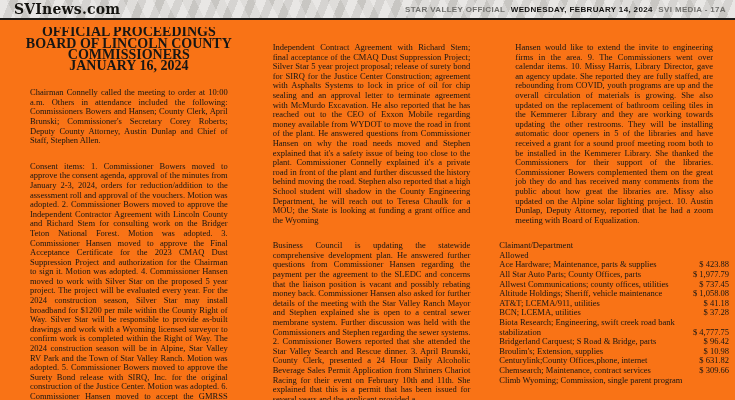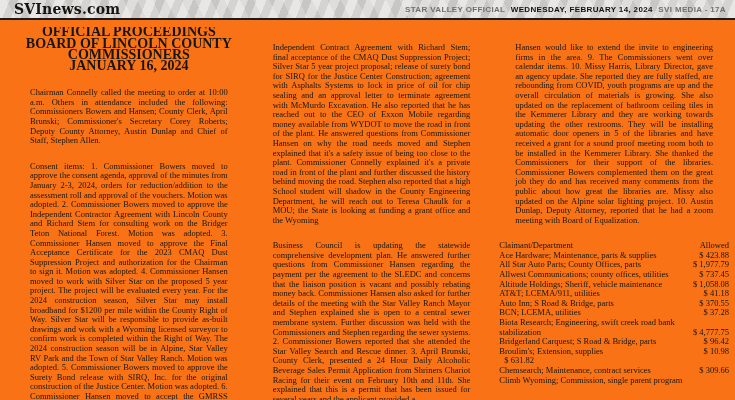--- a/index.html
+++ b/index.html
@@ -64,20 +64,21 @@
     font-weight: bold;
     font-size: 14px;
     line-height: 10.8px;
     margin: 0 0 1px 0;
   }
   .col p { margin: 16px; }
   .claims { margin-top: 0; }
   .claims-header {
     display: flex;
     justify-content: space-between;
+    flex-direction: column;
   }
   .claims-row {
     display: flex;
     justify-content: space-between;
     align-items: flex-end;
   }
   .claim-name { text-align: left; }
   .claim-amount { white-space: nowrap; margin-left: 5px; text-align: right; }
 </style>
 </head>
@@ -132,40 +133,37 @@
         </div>
         <div class="claims-row">
           <span class="claim-name">Altitude Holdings; Sheriff, vehicle maintenance</span>
           <span class="claim-amount">$ 1,058.08</span>
         </div>
         <div class="claims-row">
           <span class="claim-name">AT&amp;T; LCEMA/911, utilities</span>
           <span class="claim-amount">$ 41.18</span>
         </div>
         <div class="claims-row">
-          <span class="claim-name">Auto Inn; S Road &amp; Bridge, parts</span>
-          <span class="claim-amount">$ 370.55</span>
-        </div>
-        <div class="claims-row">
           <span class="claim-name">BCN; LCEMA, utilities</span>
           <span class="claim-amount">$ 37.28</span>
         </div>
         <div class="claims-row">
           <span class="claim-name">Biota Research; Engineering, swift creek road bank stabilization</span>
           <span class="claim-amount">$ 4,777.75</span>
         </div>
         <div class="claims-row">
           <span class="claim-name">Bridgerland Carquest; S Road &amp; Bridge, parts</span>
           <span class="claim-amount">$ 96.42</span>
         </div>
         <div class="claims-row">
           <span class="claim-name">Broulim's; Extension, supplies</span>
           <span class="claim-amount">$ 10.98</span>
         </div>
         <div class="claims-row">
+          <span class="claim-name">Centurylink;County Offices,phone, internet</span>
           <span class="claim-amount">$ 631.82</span>
         </div>
         <div class="claims-row">
           <span class="claim-name">Chemsearch; Maintenance, contract services</span>
           <span class="claim-amount">$ 309.66</span>
         </div>
         <div class="claims-row">
           <span class="claim-name">Climb Wyoming; Commission, single parent program</span>
           <span class="claim-amount"></span>
         </div>

